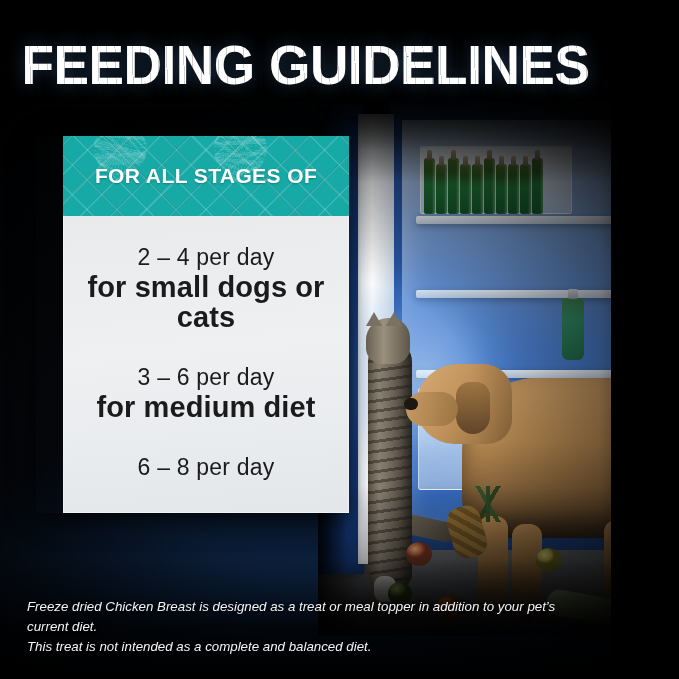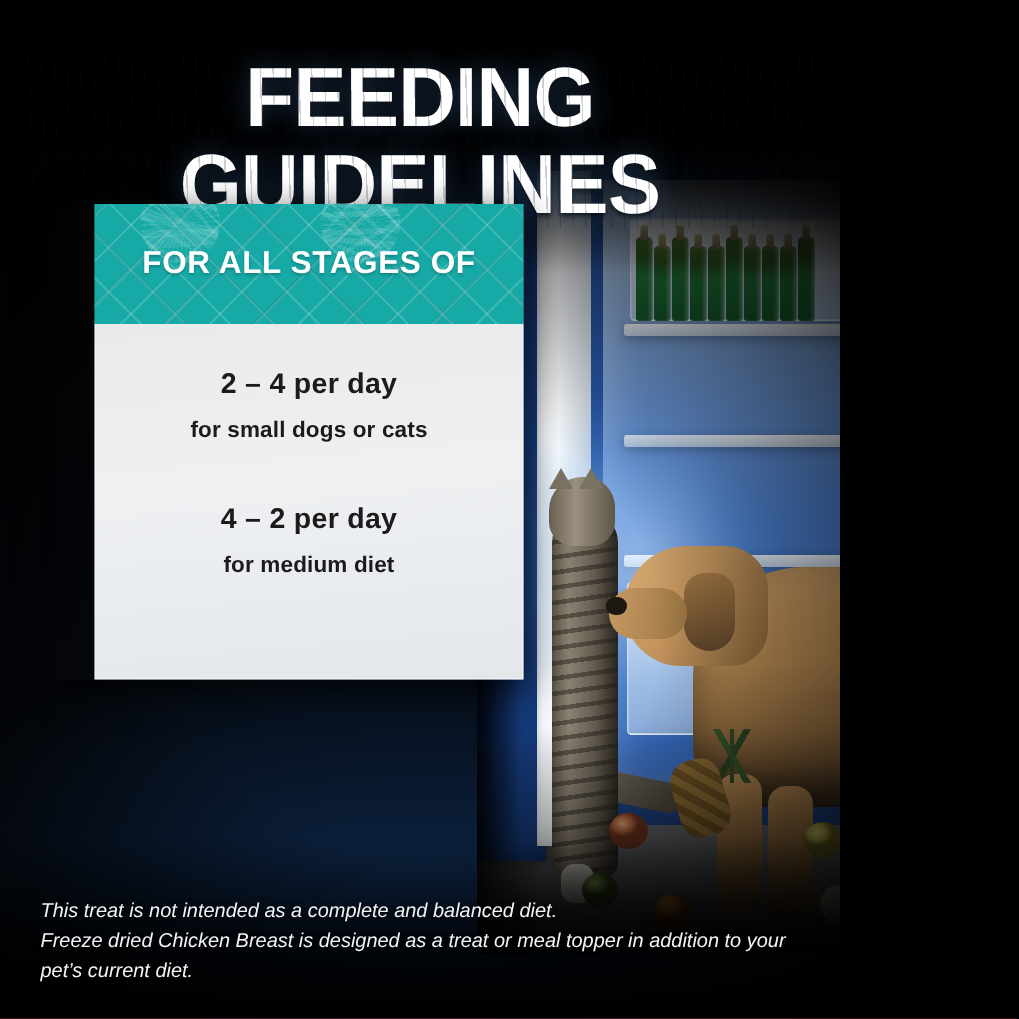--- a/index.html
+++ b/index.html
@@ -2,23 +2,23 @@
 <html><head>
 <meta charset="utf-8">
 <style>
   html,body{margin:0;padding:0;background:#000;}
   body{
     font-family:"Liberation Sans", sans-serif;
     -webkit-font-smoothing:antialiased;
   }
   #poster{
     position:relative;
-    width:560px;height:679px;
+    width:611px;height:679px;
     overflow:hidden;
-    background:#ef4444;
+    background:#14532d;
   }
 
   
   .bg-base{
     position:absolute;inset:0;
     background:
       radial-gradient(120% 80% at 50% 118%, #1d4f93 0%, #123463 26%, #0a1b33 48%, #05080d 72%, #040609 100%),
       linear-gradient(180deg,#04060a 0%,#05080d 40%,#060a12 100%);
   }
   .bg-vignette{
@@ -311,30 +311,30 @@
   .card-body{
     background:linear-gradient(175deg,#e9eaec 0%,#eef0f2 45%,#e4e7ea 100%);
     padding:26px 10px 30px;
     border:1px solid rgba(255,255,255,.35);
     border-top:none;
   }
   .row{ text-align:center; }
   .row + .row{ margin-top:30px; }
   .row .amount{
     font-family:"Liberation Sans", sans-serif;
-    font-weight:bold;
-    font-size:19px;
+    font-weight:normal;
+    font-size:23px;
     line-height:30px;
     color:#1b1b1d;
     letter-spacing:.2px;
   }
   .row .who{
     font-family:"Liberation Sans", sans-serif;
     font-weight:bold;
-    font-size:15px;
+    font-size:29px;
     line-height:30px;
     color:#1b1b1d;
     letter-spacing:.1px;
     text-align:center;
   }
 
   
   .footer{
     position:absolute;left:27px;right:18px;bottom:22px;
     color:#f2f4f7;
@@ -444,28 +444,29 @@
       </h2>
     </div>
     <div class="card-body">
 
       <div class="row">
         <div class="amount">2 – 4  per day</div>
         <div class="who">for small dogs or cats</div>
       </div>
 
       <div class="row">
-        <div class="amount">4 – 2  per day</div>
+        <div class="amount">3 – 6  per day</div>
         <div class="who">for medium diet</div>
       </div>
 
       <div class="row">
+        <div class="amount">6 – 8  per day</div>
       </div>
 
     </div>
   </div>
 
   <div class="footer">
+    <p>Freeze dried Chicken Breast is designed as a treat or meal topper in addition to your pet’s current diet.</p>
     <p>This treat is not intended as a complete and balanced diet.</p>
-    <p>Freeze dried Chicken Breast is designed as a treat or meal topper in addition to your pet’s current diet.</p>
   </div>
 
 </div>
 
 </body></html>

